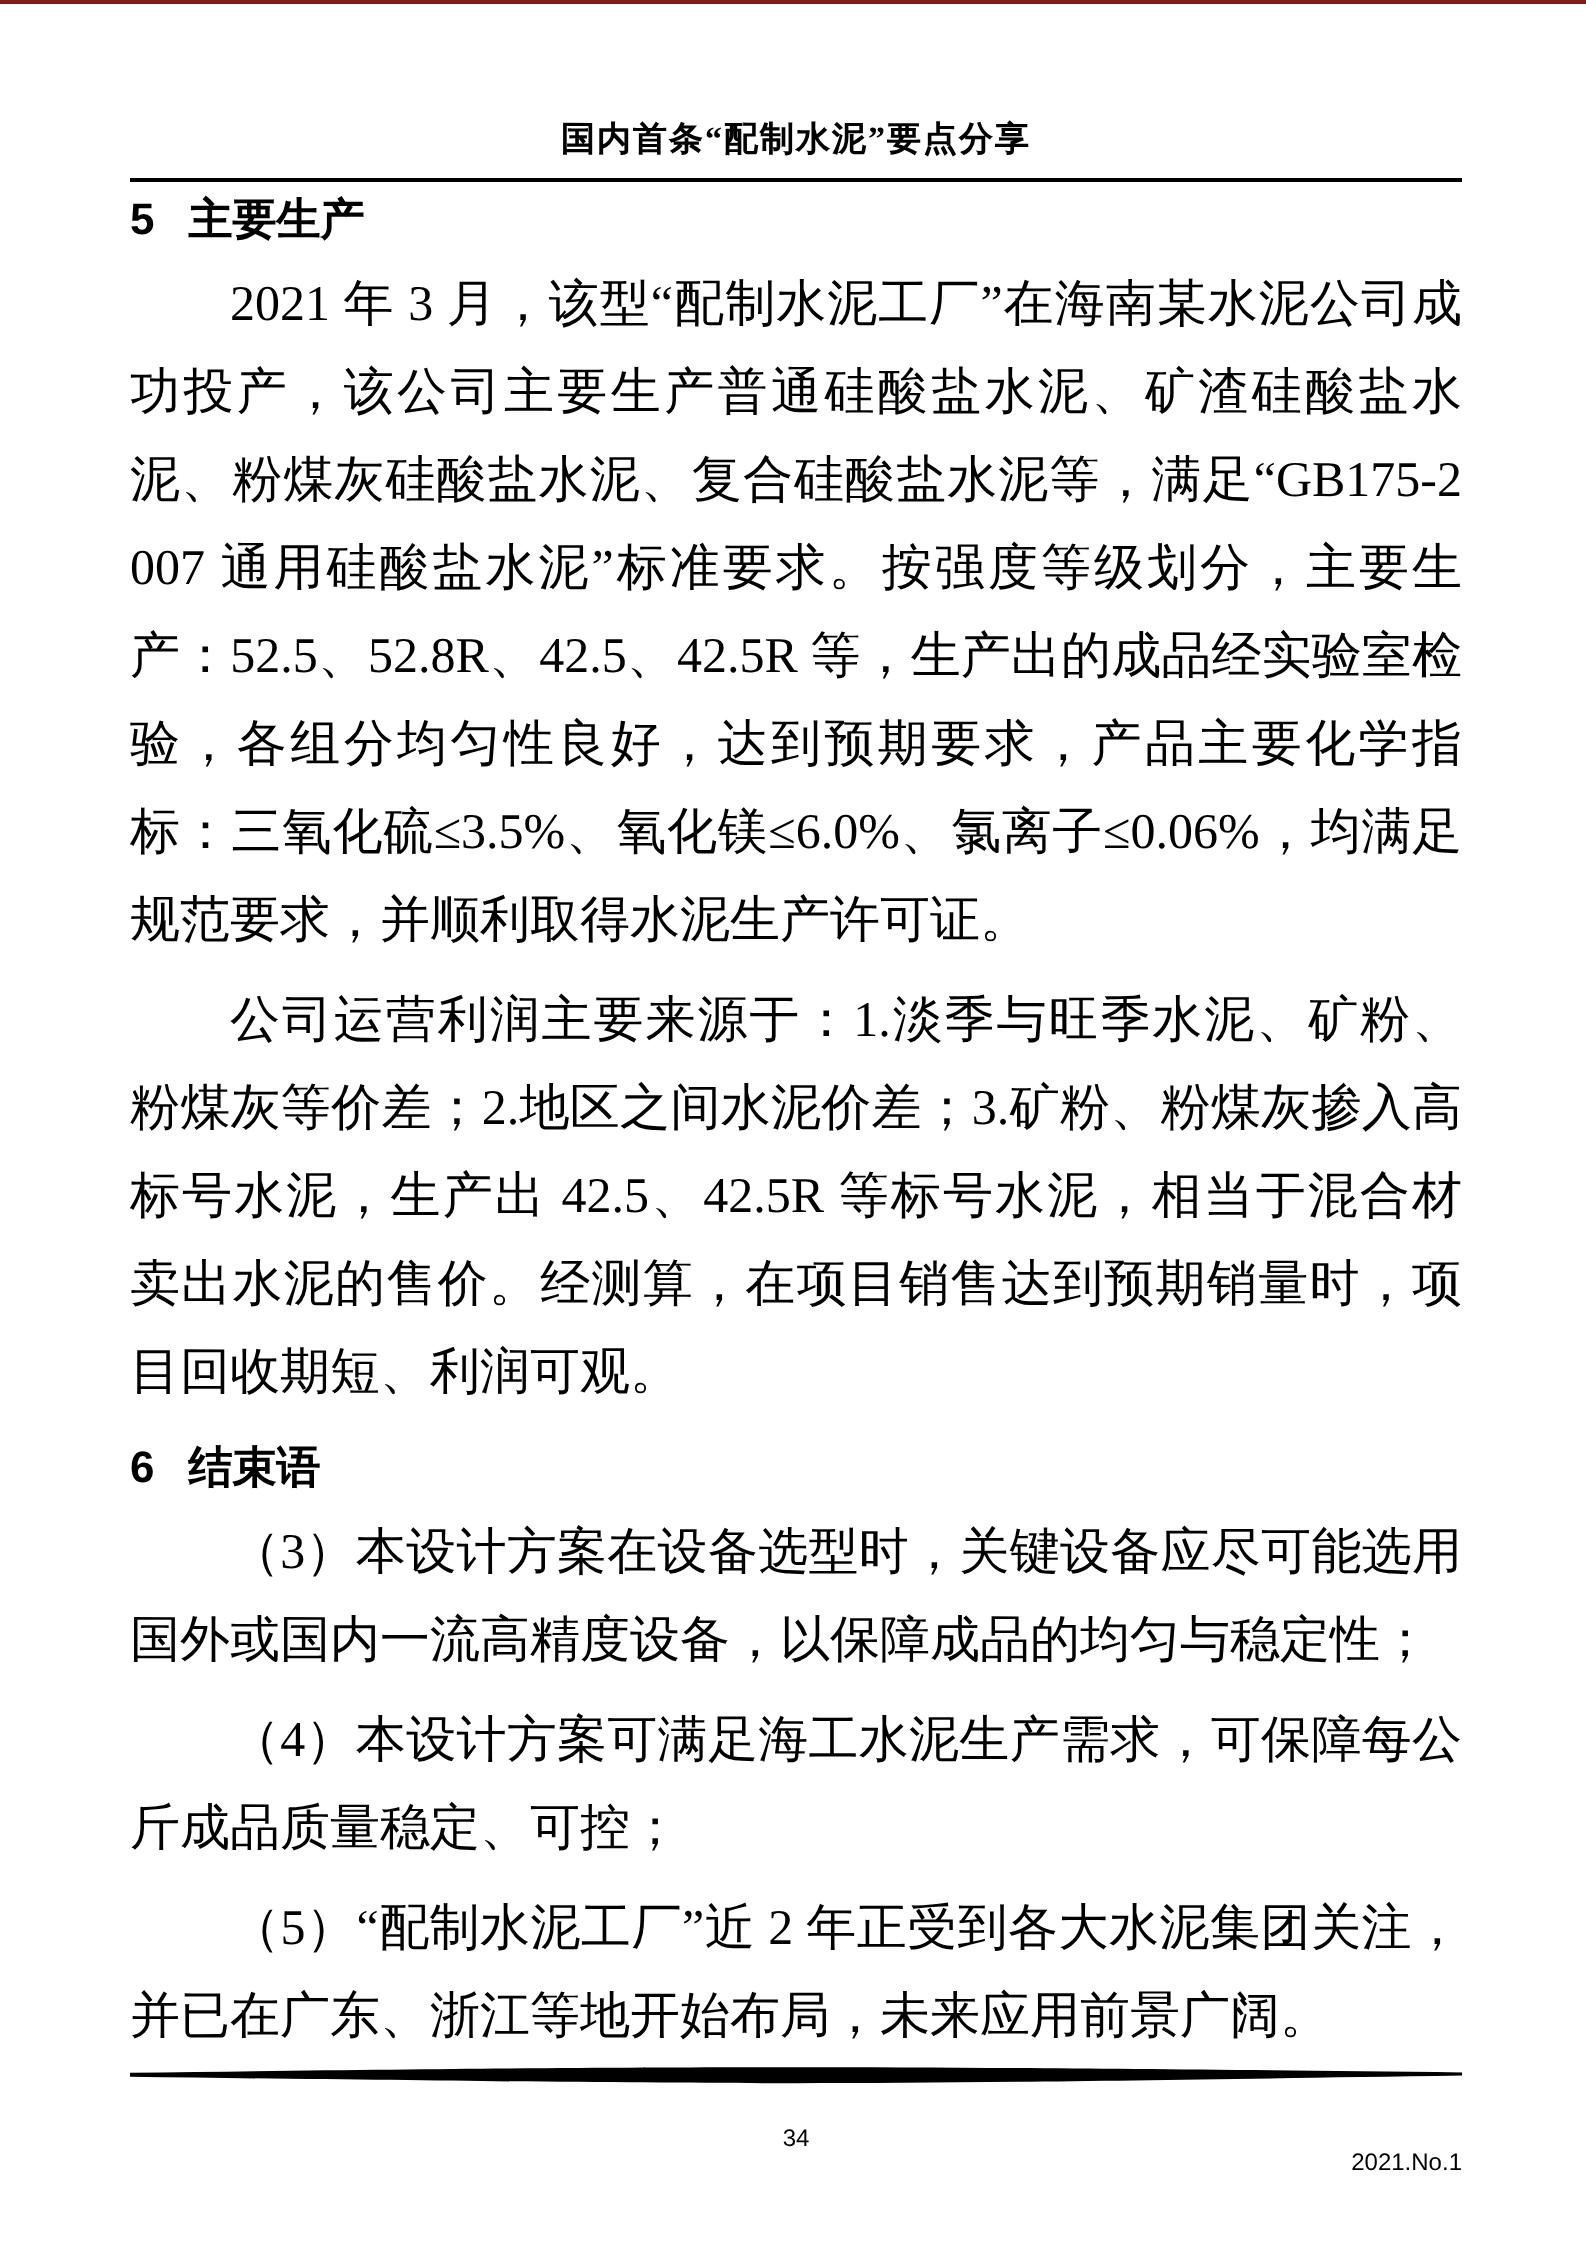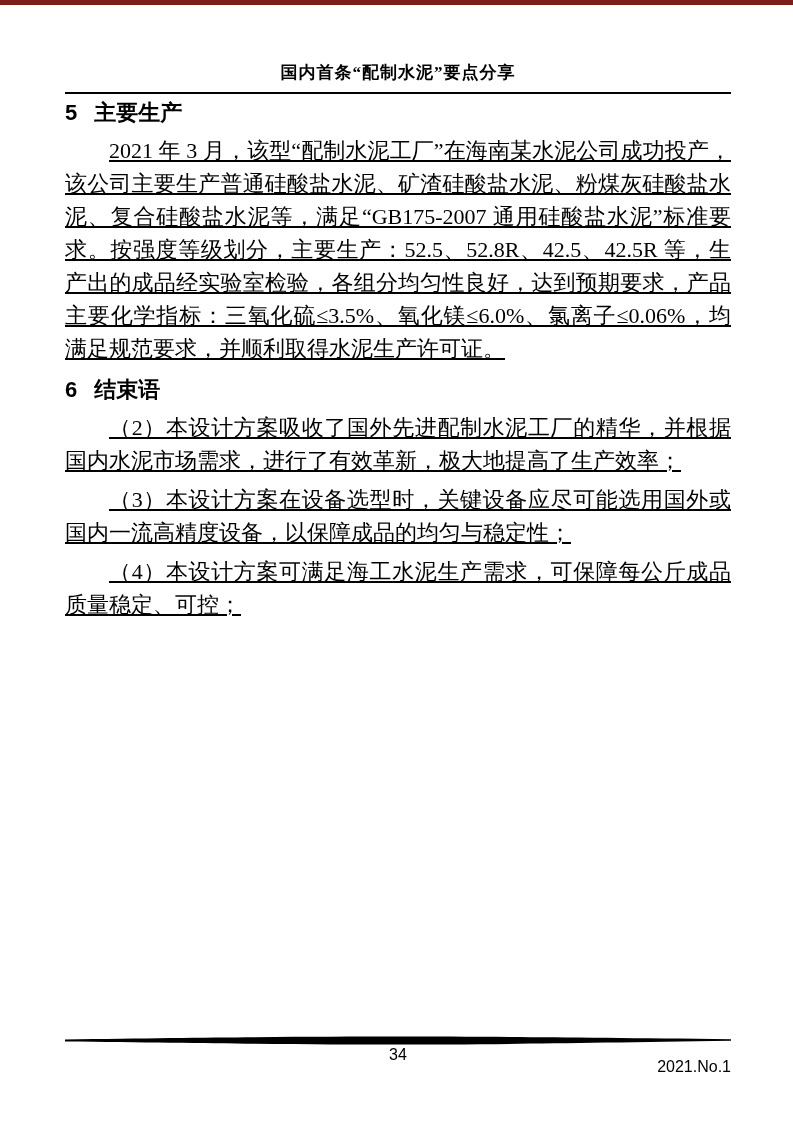--- a/index.html
+++ b/index.html
@@ -8,21 +8,21 @@
     background: #ffffff;
     position: relative;
     overflow: hidden;
     font-family: "Liberation Serif", "DejaVu Serif", serif;
     color: #000000;
   }
   .page {
     position: absolute; inset: 0;
     padding: 0 62px 0 65px;
     box-sizing: border-box;
-    border-top: 5px solid #7f1d1d;
+    border-top: 2px solid #7f1d1d;
   }
   
   .running-head {
     padding-top: 56px;
     text-align: center;
   }
   .running-head-title {
     font-size: 17px;
     line-height: 24px;
     font-weight: bold;
@@ -41,40 +41,39 @@
     font-family: "Liberation Sans", "DejaVu Sans", sans-serif;
     font-weight: bold;
     font-size: 22px;
     line-height: 30px;
     margin: 4px 0 6px 0;
   }
   .section-heading.second { margin-top: 10px; }
   
   p.body-para {
     margin: 6px 0 0 0;
-    font-size: 22px;
-    line-height: 33px;
+    font-size: 25px;
+    line-height: 44px;
     text-align: justify;
     text-indent: 2em;
     word-break: break-all;
-    text-decoration: underline;
   }
   p.body-para.first { margin-top: 2px; }
   
   .footer {
     position: absolute;
     left: 65px; right: 62px;
     top: 1031px;
   }
   .footer-rule-svg { display: block; width: 100%; height: 10px; }
   .footer-texts {
     position: relative;
-    margin-top: 1px;
+    margin-top: 18px;
     font-family: "Liberation Sans", "DejaVu Sans", sans-serif;
-    font-size: 16px;
+    font-size: 12px;
     line-height: 16px;
     height: 16px;
   }
   .footer-page-num {
     position: absolute; left: 0; right: 0;
     text-align: center;
   }
   .footer-issue {
     position: absolute; right: 0; top: 12px;
   }
@@ -89,33 +88,34 @@
     <div class="head-rule"></div>
   </div>
 
   <div class="section-heading">
     <span>5</span>
     <span>主要生产</span>
   </div>
 
   <p class="body-para first">2021 年 3 月，该型“配制水泥工厂”在海南某水泥公司成功投产，该公司主要生产普通硅酸盐水泥、矿渣硅酸盐水泥、粉煤灰硅酸盐水泥、复合硅酸盐水泥等，满足“GB175-2007 通用硅酸盐水泥”标准要求。按强度等级划分，主要生产：52.5、52.8R、42.5、42.5R 等，生产出的成品经实验室检验，各组分均匀性良好，达到预期要求，产品主要化学指标：三氧化硫≤3.5%、氧化镁≤6.0%、氯离子≤0.06%，均满足规范要求，并顺利取得水泥生产许可证。</p>
 
+  <p class="body-para">公司运营利润主要来源于：1.淡季与旺季水泥、矿粉、粉煤灰等价差；2.地区之间水泥价差；3.矿粉、粉煤灰掺入高标号水泥，生产出 42.5、42.5R 等标号水泥，相当于混合材卖出水泥的售价。经测算，在项目销售达到预期销量时，项目回收期短、利润可观。</p>
 
   <div class="section-heading second">
     <span>6</span>
     <span>结束语</span>
   </div>
 
 
-  <p class="body-para">（2）本设计方案吸收了国外先进配制水泥工厂的精华，并根据国内水泥市场需求，进行了有效革新，极大地提高了生产效率；</p>
 
   <p class="body-para">（3）本设计方案在设备选型时，关键设备应尽可能选用国外或国内一流高精度设备，以保障成品的均匀与稳定性；</p>
 
   <p class="body-para">（4）本设计方案可满足海工水泥生产需求，可保障每公斤成品质量稳定、可控；</p>
 
+  <p class="body-para">（5）“配制水泥工厂”近 2 年正受到各大水泥集团关注，并已在广东、浙江等地开始布局，未来应用前景广阔。</p>
 
   <div class="footer">
     <svg class="footer-rule-svg" viewBox="0 0 666 10" preserveAspectRatio="none" aria-hidden="true">
       <path d="M0,3.4 C 160,1.2 250,0.6 333,0.6 C 416,0.6 506,1.4 666,3.2 L666,4.8 C 506,7.2 416,8.6 333,8.6 C 250,8.6 160,7.4 0,5.4 Z" fill="#000000"></path>
     </svg>
     <div class="footer-texts">
       <span class="footer-page-num">34</span>
       <span class="footer-issue">2021.No.1</span>
     </div>
   </div>

